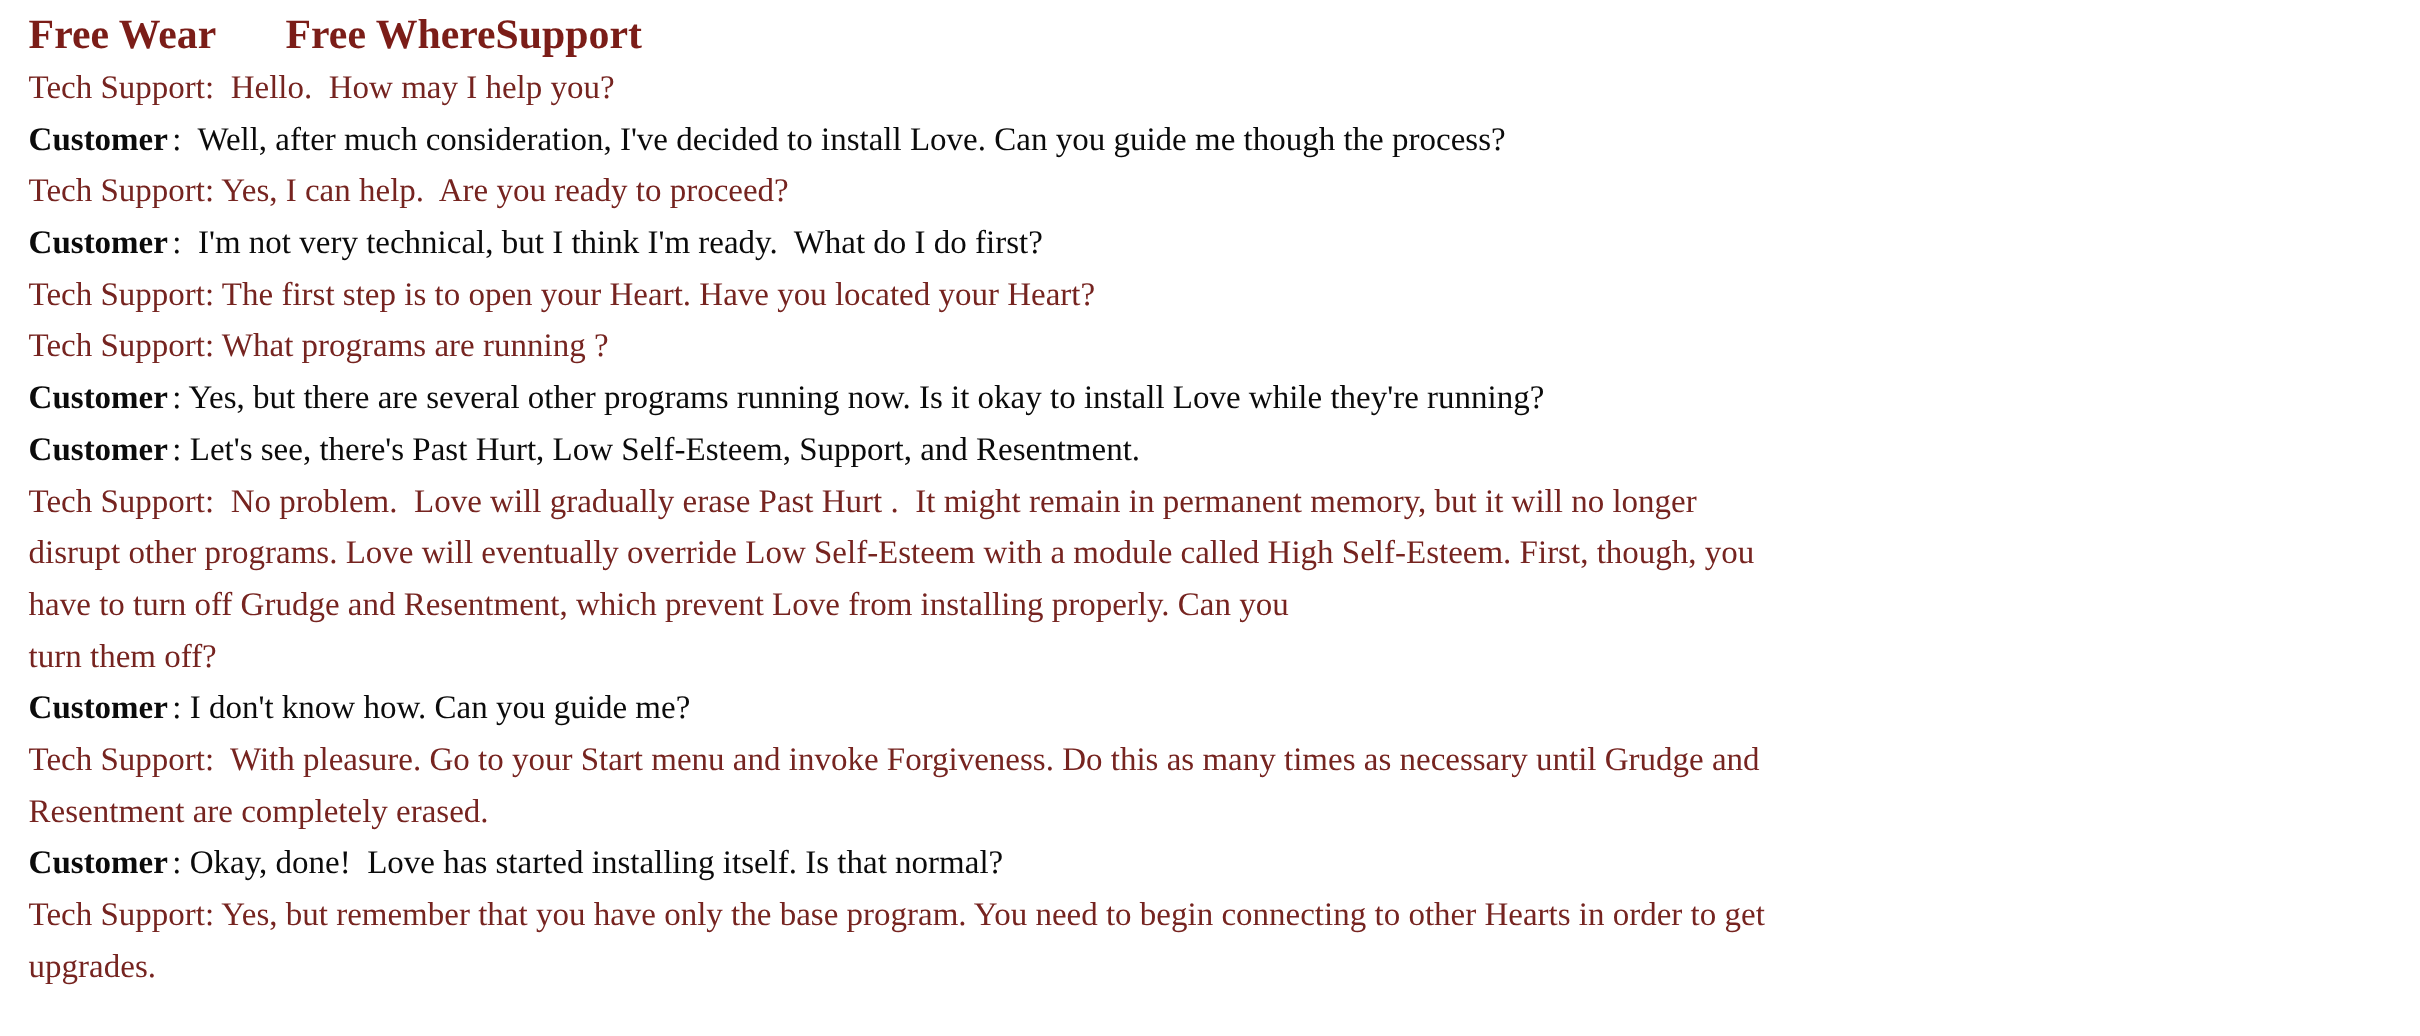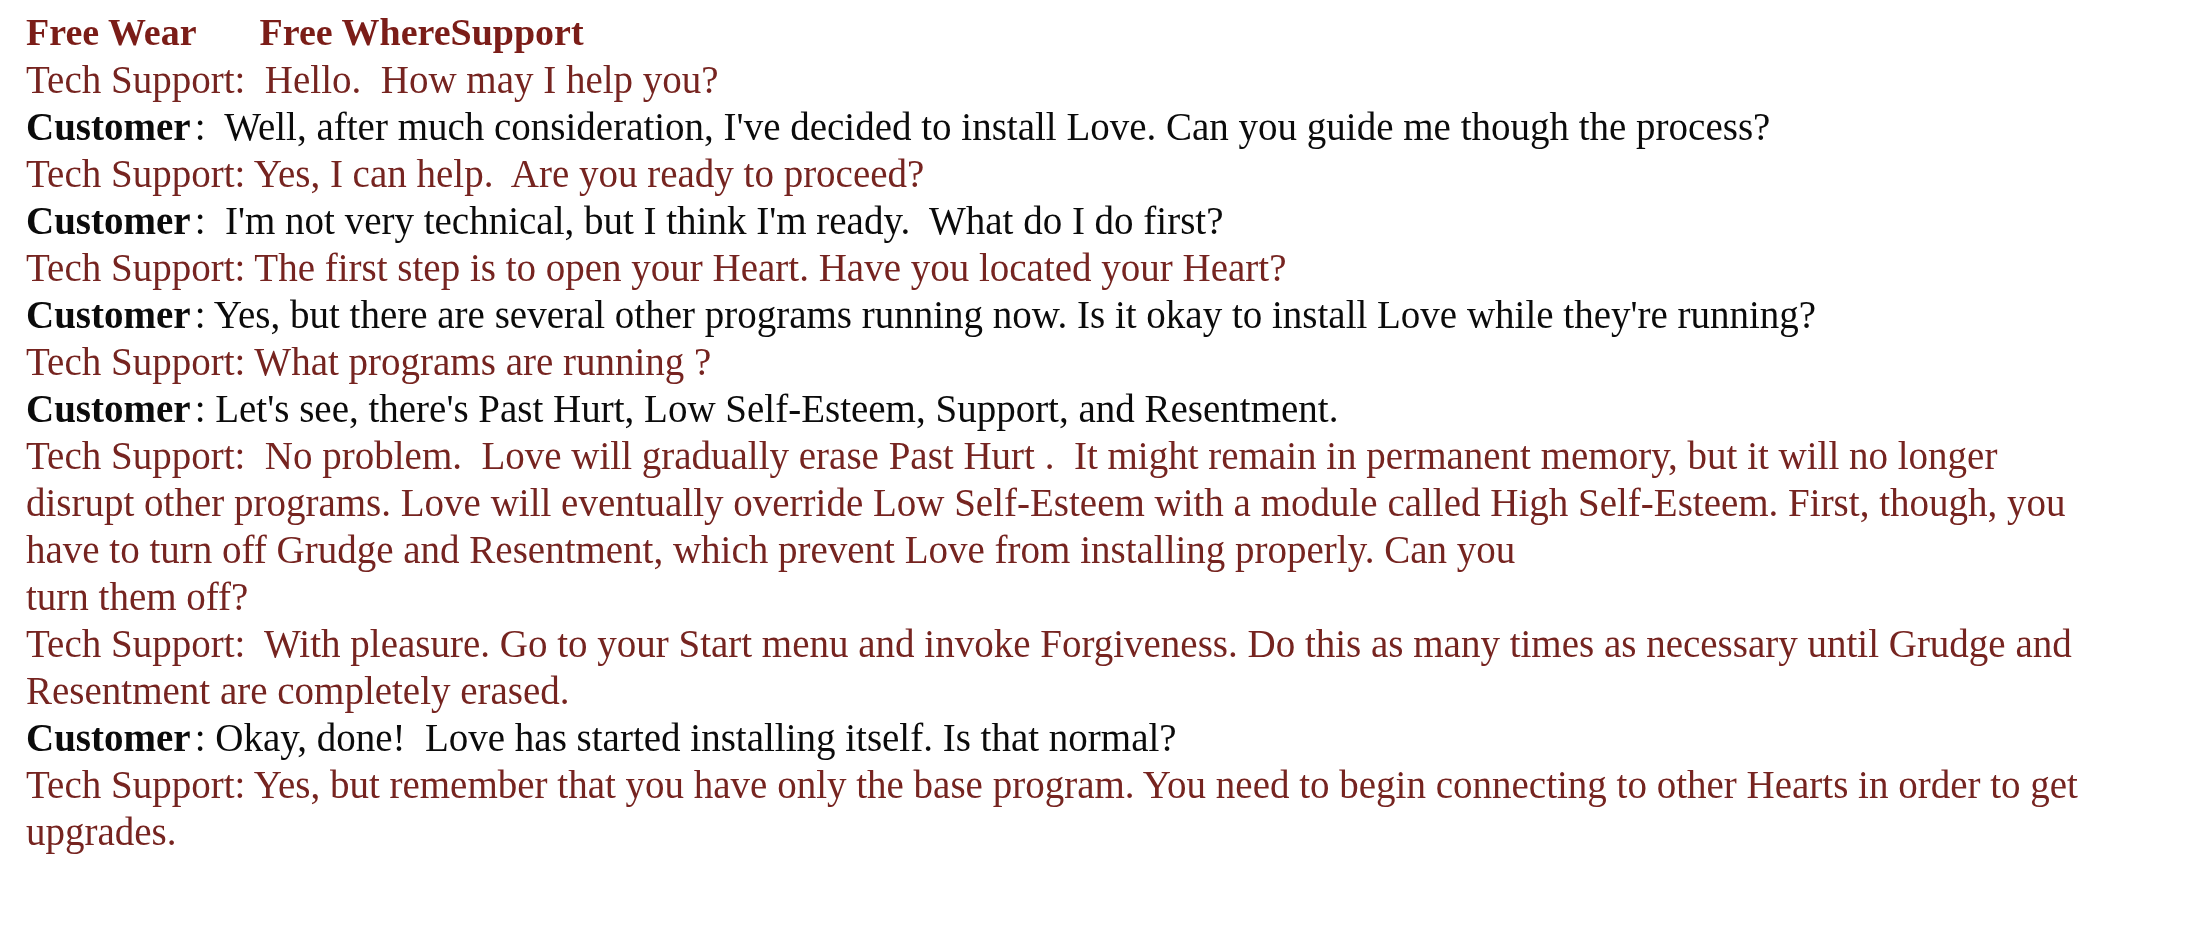--- a/index.html
+++ b/index.html
@@ -17,21 +17,21 @@
     font-size: 38px;
     font-weight: bold;
     line-height: 47px;
     color: var(--color-header, #7b1d18);
     white-space: nowrap;
   }
   .header-part { display: inline-block; }
   .header-part:nth-child(1) { margin-right: 63px; }
   .header-part:nth-child(2) { }
   .line {
-    font-size: 39px;
+    font-size: 30px;
     line-height: 47px;
   }
   .line .text,
   .line .speaker,
   .line .colon {
     white-space: pre-wrap;
   }
   .line.tech .speaker,
   .line.tech .colon,
   .line.tech .text {
@@ -62,31 +62,32 @@
   <p class="line tech"><span class="speaker">Tech Support</span><span class="colon">:</span><span class="text">  Hello.  How may I help you?</span></p>
 
   <p class="line customer"><span class="speaker">Customer</span><span class="colon">:</span><span class="text">  Well, after much consideration, I've decided to install Love. Can you guide me though the process?</span></p>
 
   <p class="line tech"><span class="speaker">Tech Support</span><span class="colon">:</span><span class="text"> Yes, I can help.  Are you ready to proceed?</span></p>
 
   <p class="line customer"><span class="speaker">Customer</span><span class="colon">:</span><span class="text">  I'm not very technical, but I think I'm ready.  What do I do first?</span></p>
 
   <p class="line tech"><span class="speaker">Tech Support</span><span class="colon">:</span><span class="text"> The first step is to open your Heart. Have you located your Heart?</span></p>
 
+  <p class="line tech"><span class="speaker">Tech Support</span><span class="colon">:</span><span class="text"> What programs are running ?</span></p>
+
   <p class="line customer"><span class="speaker">Customer</span><span class="colon">:</span><span class="text"> Yes, but there are several other programs running now. Is it okay to install Love while they're running?</span></p>
-
-  <p class="line tech"><span class="speaker">Tech Support</span><span class="colon">:</span><span class="text"> What programs are running ?</span></p>
 
   <p class="line customer"><span class="speaker">Customer</span><span class="colon">:</span><span class="text"> Let's see, there's Past Hurt, Low Self-Esteem, Support, and Resentment.</span></p>
 
   <p class="line tech"><span class="speaker">Tech Support</span><span class="colon">:</span><span class="text">  No problem.  Love will gradually erase Past Hurt .  It might remain in permanent memory, but it will no longer
 disrupt other programs. Love will eventually override Low Self-Esteem with a module called High Self-Esteem. First, though, you
 have to turn off Grudge and Resentment, which prevent Love from installing properly. Can you
 turn them off?</span></p>
 
+  <p class="line customer"><span class="speaker">Customer</span><span class="colon">:</span><span class="text"> I don't know how. Can you guide me?</span></p>
 
   <p class="line tech"><span class="speaker">Tech Support</span><span class="colon">:</span><span class="text">  With pleasure. Go to your Start menu and invoke Forgiveness. Do this as many times as necessary until Grudge and
 Resentment are completely erased.</span></p>
 
   <p class="line customer"><span class="speaker">Customer</span><span class="colon">:</span><span class="text"> Okay, done!  Love has started installing itself. Is that normal?</span></p>
 
   <p class="line tech"><span class="speaker">Tech Support</span><span class="colon">:</span><span class="text"> Yes, but remember that you have only the base program. You need to begin connecting to other Hearts in order to get
 upgrades.</span></p>
 
 </div>

